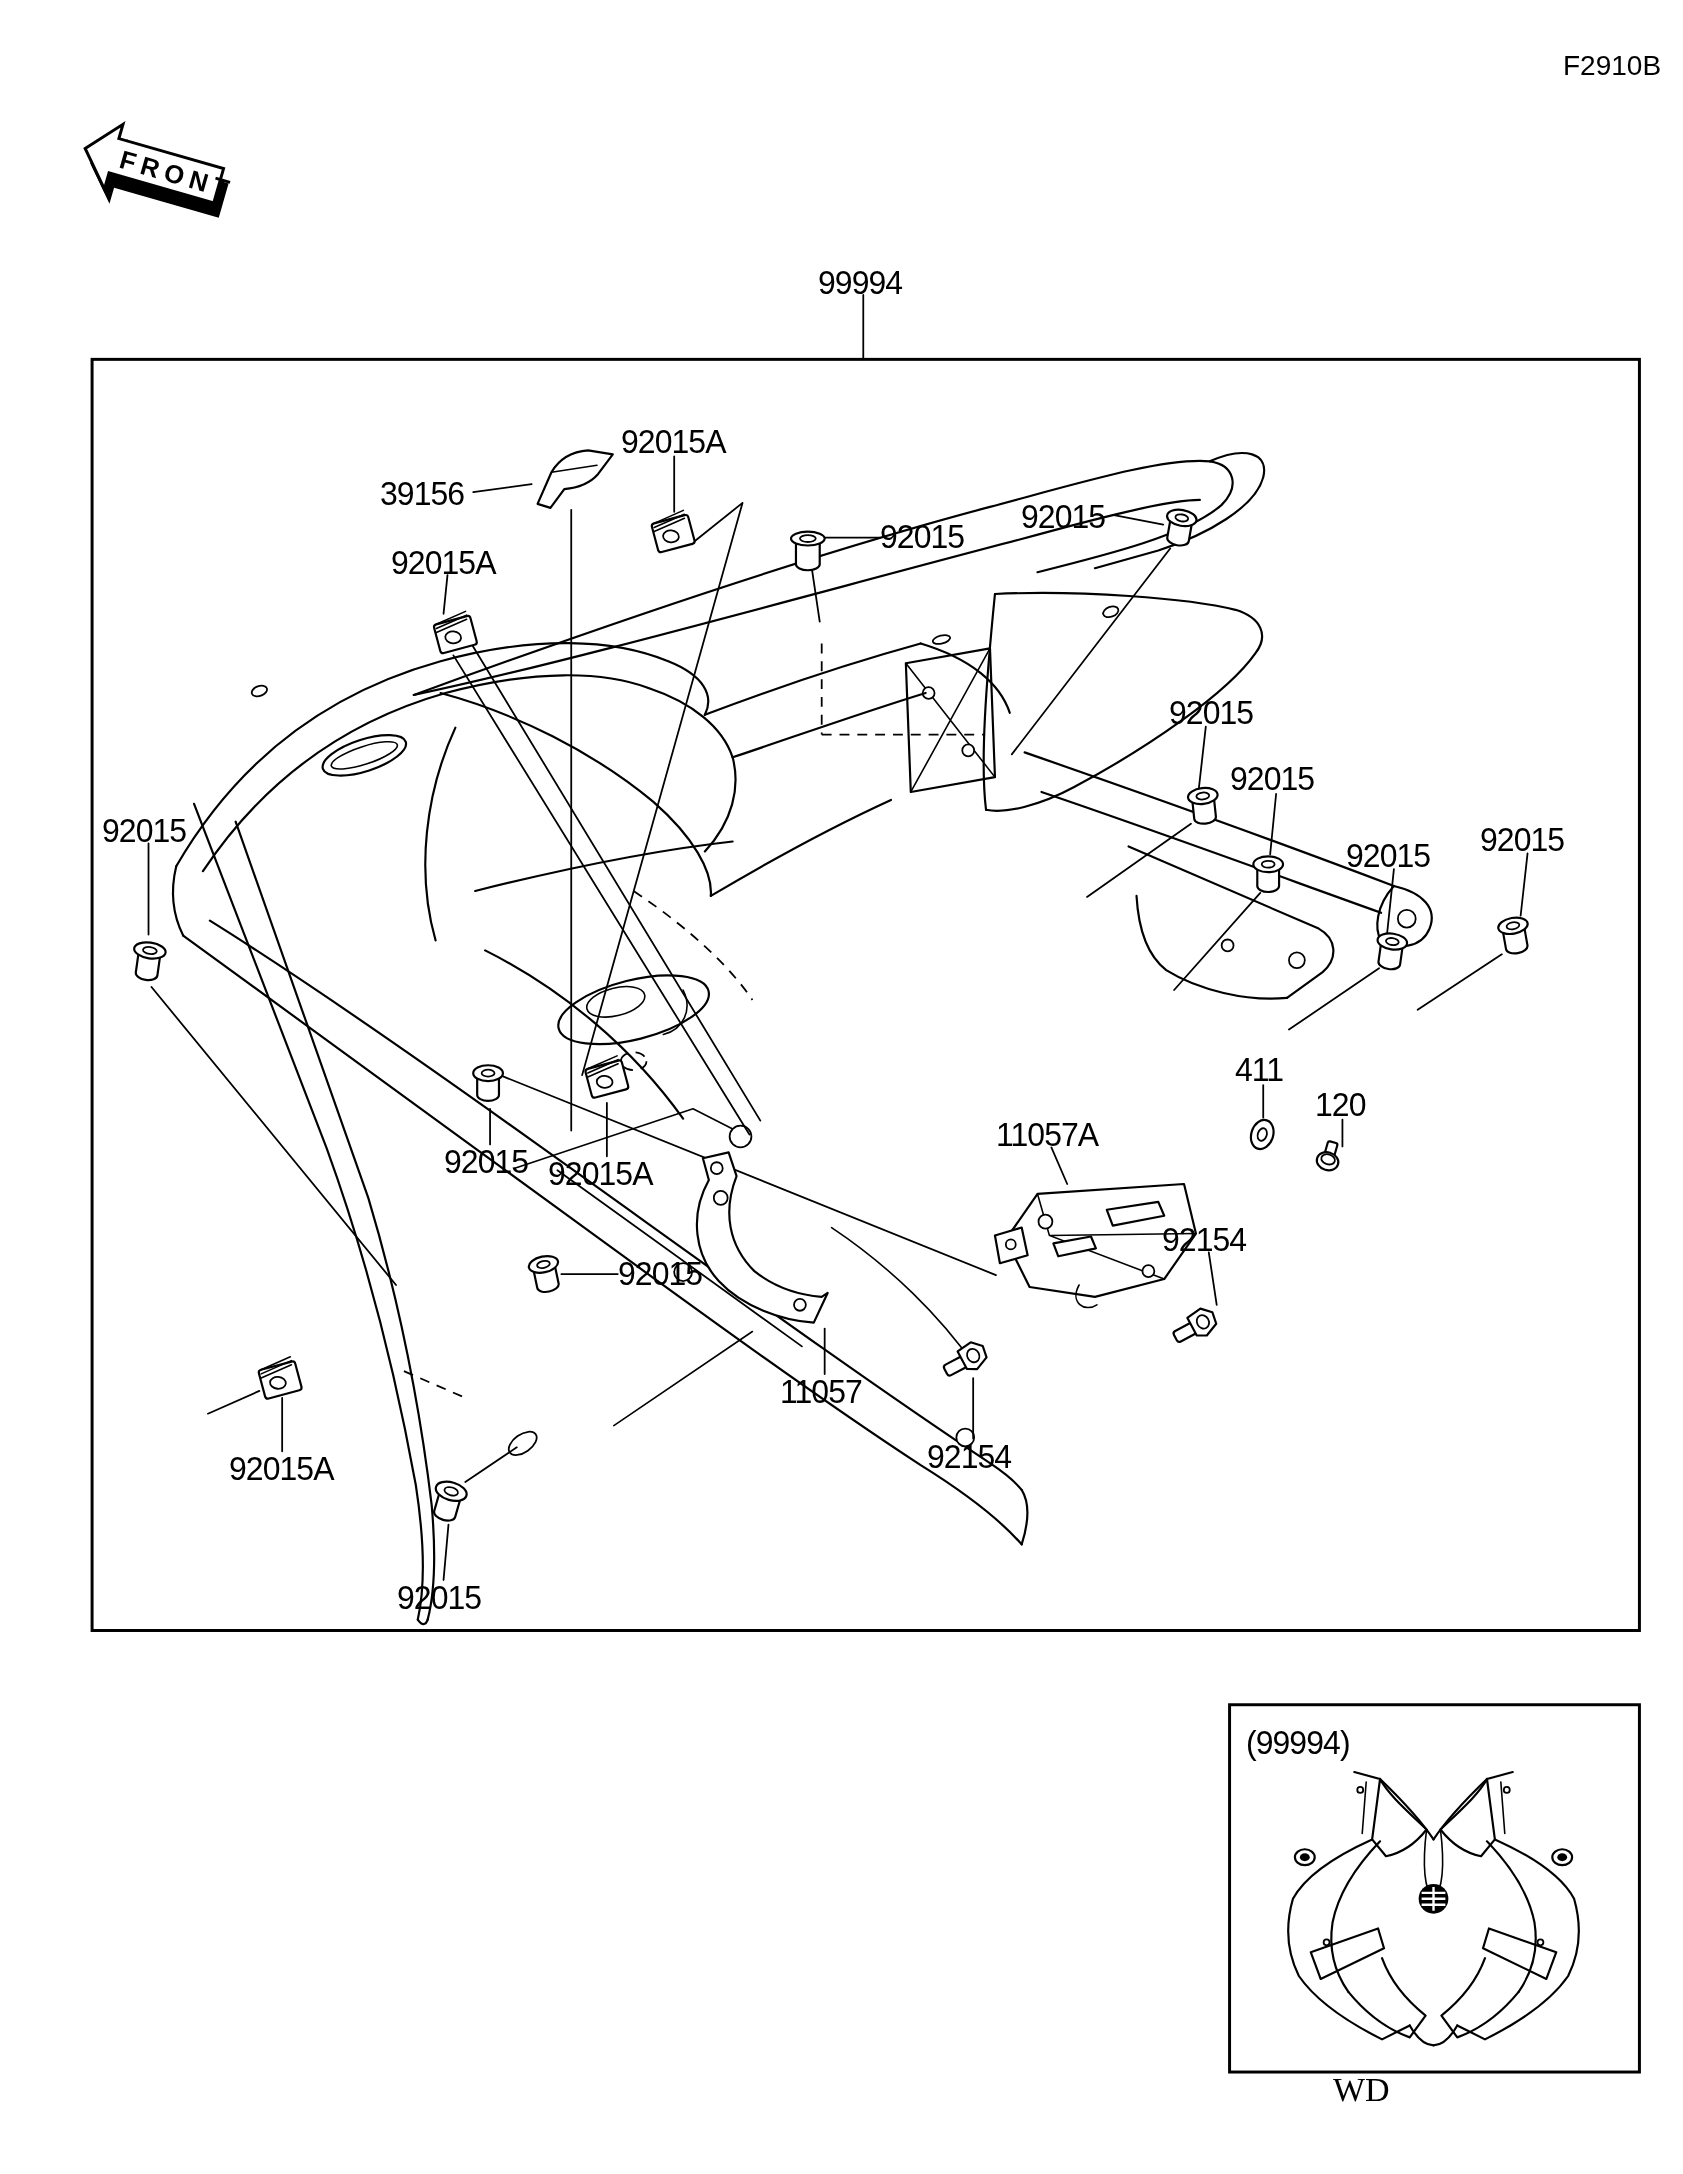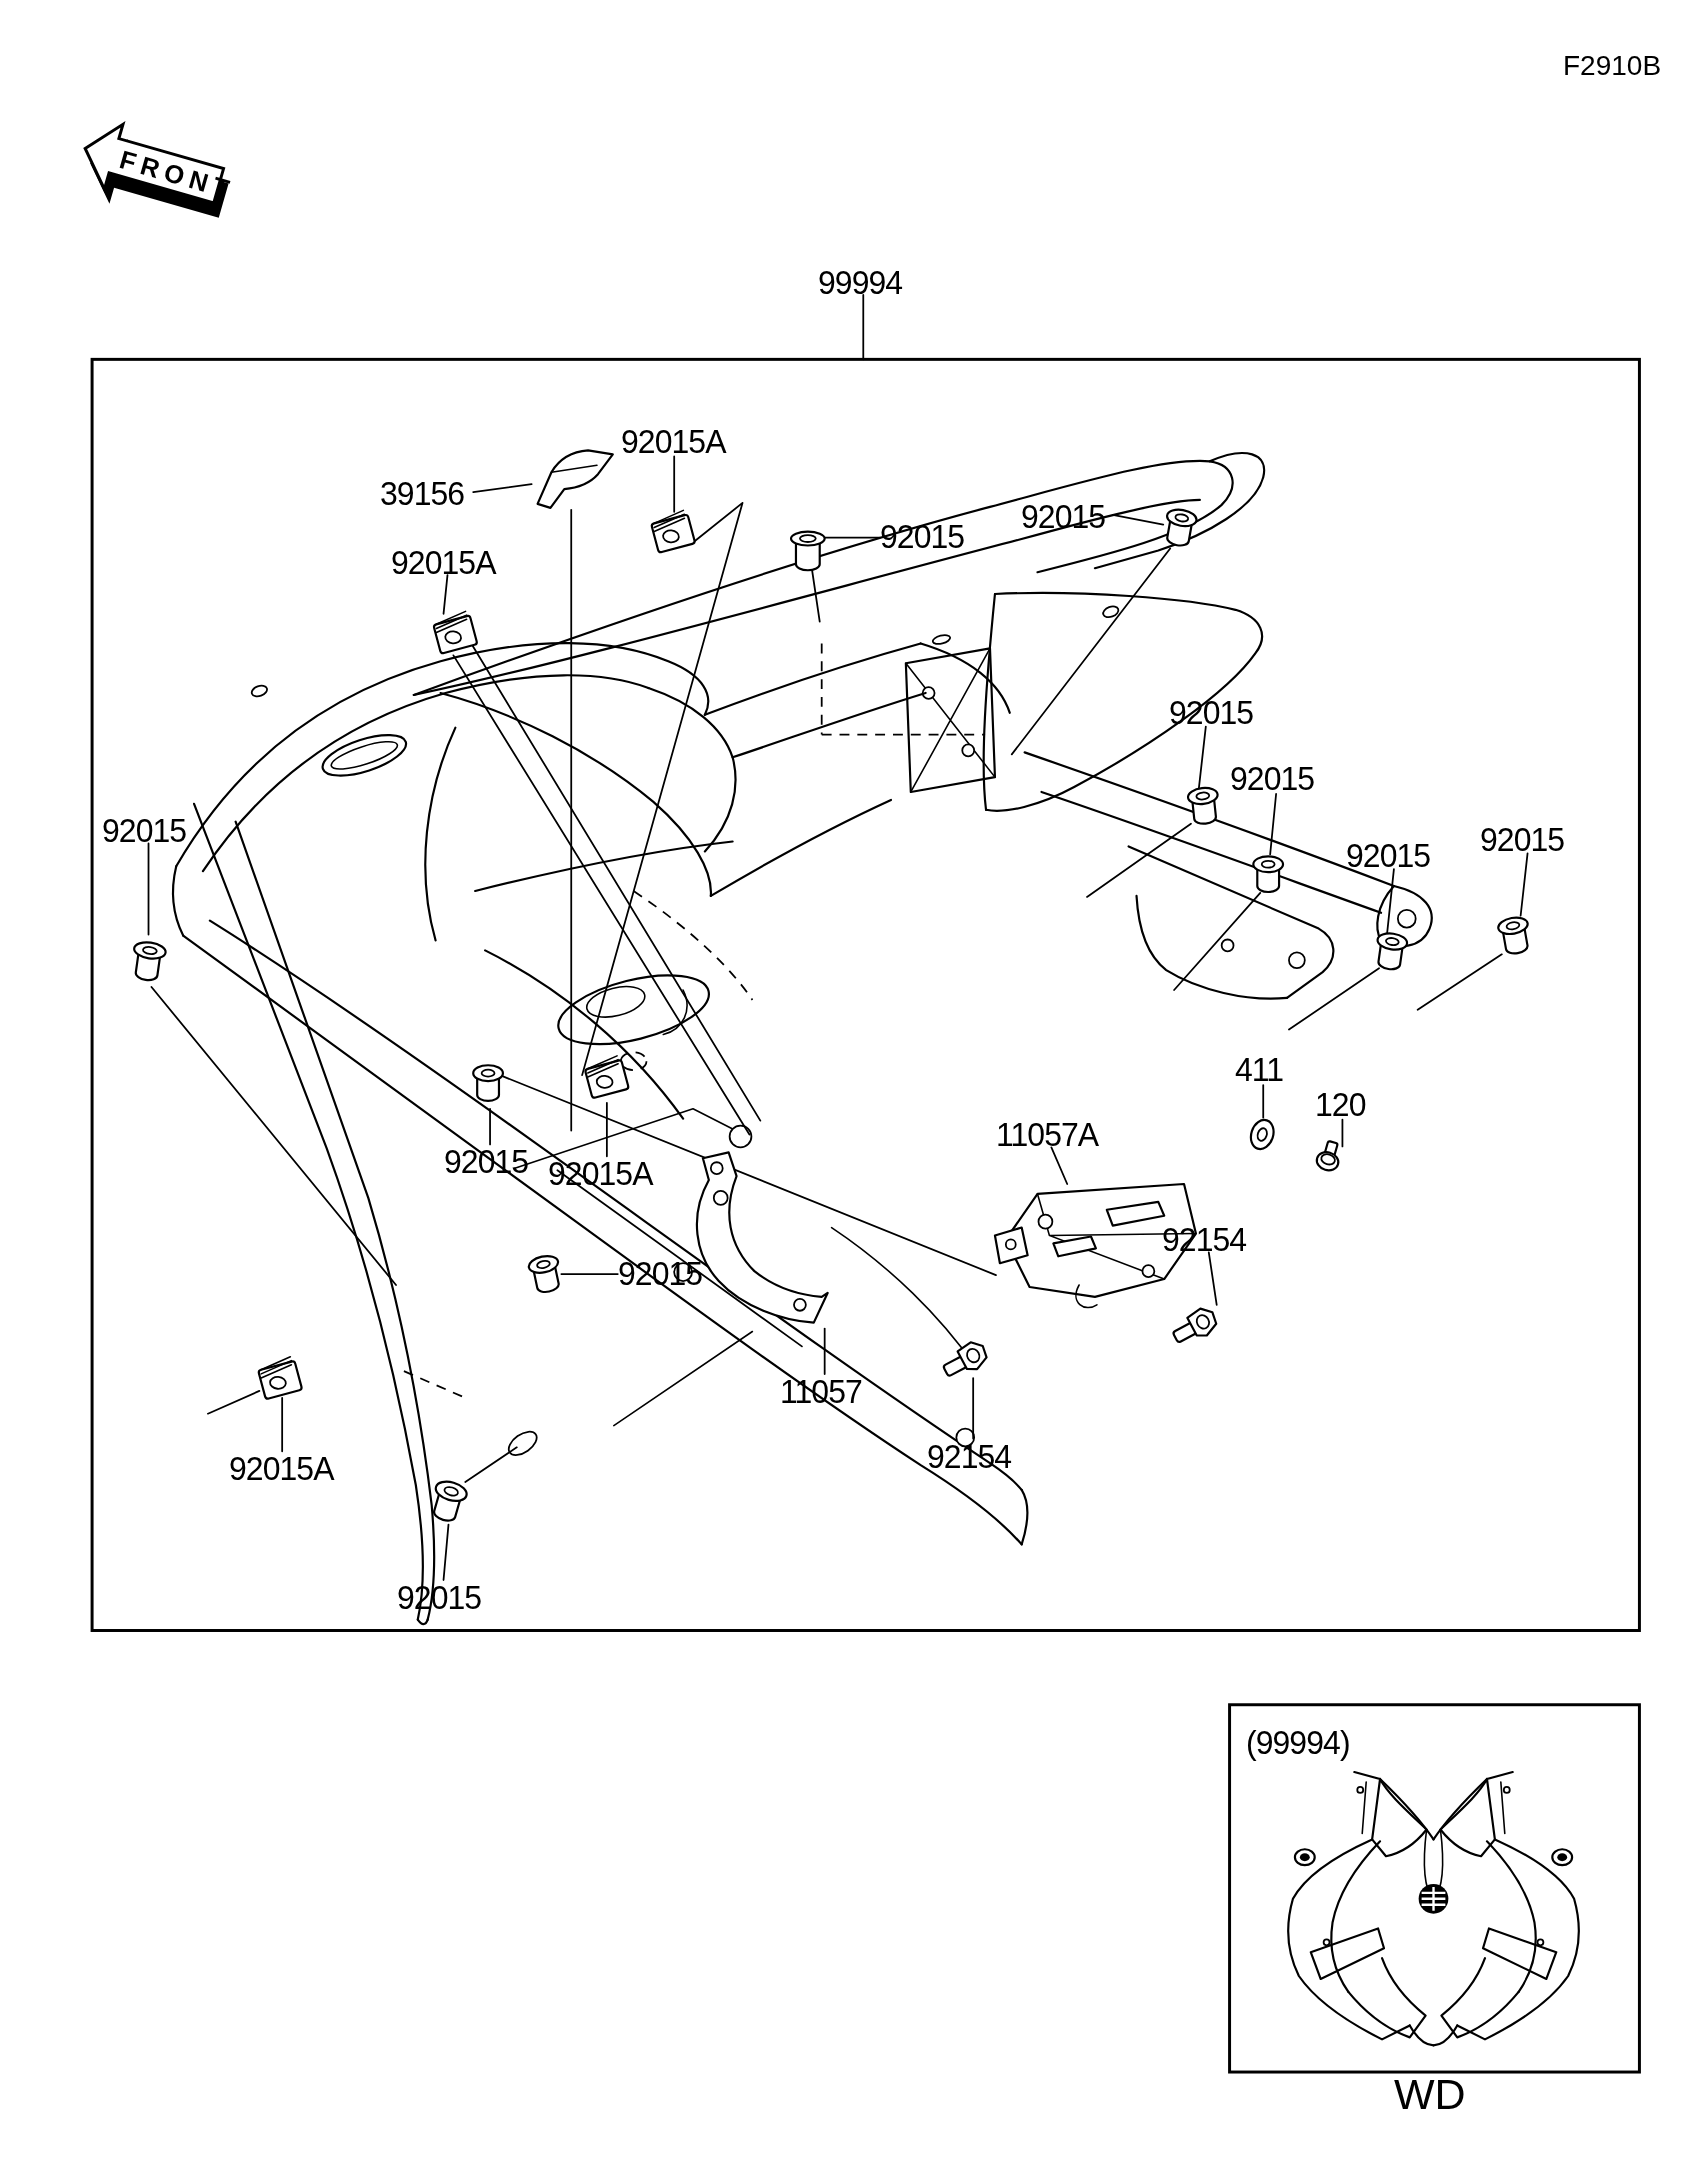--- a/index.html
+++ b/index.html
@@ -270,21 +270,21 @@
       <use href="#insetHalf" transform="translate(2896,0) scale(-1,1)"></use>
       <g>
         <circle class="solid" cx="1448" cy="1918" r="15"></circle>
         <path d="M 1436,1912 h24 M 1436,1918 h24 M 1436,1924 h24 M 1448,1906 v24" stroke="#fff" stroke-width="2.4" fill="none"></path>
       </g>
     </g>
   </svg>
 
   <div class="code" style="left:1523px;top:52px;margin-left:40px;">F2910B</div>
   <div class="callout" style="left:1246px;top:1725px;">(99994)</div>
-  <div class="code" style="left:1394px;top:2073px;font-size:43px;">WD</div>
+  <div class="code" style="left:1333px;top:2073px;font-size:34px;font-family:Liberation Serif, serif;">WD</div>
 
 <div class="callout" style="left: 818px; top: 265px;">99994</div>
     <div class="callout" style="left: 621px; top: 424px;">92015A</div>
     <div class="callout" style="left: 380px; top: 476px;">39156</div>
     <div class="callout" style="left: 391px; top: 545px;">92015A</div>
     <div class="callout" style="left: 880px; top: 519px;">92015</div>
     <div class="callout" style="left: 1021px; top: 499px;">92015</div>
     <div class="callout" style="left: 1169px; top: 695px;">92015</div>
     <div class="callout" style="left: 1230px; top: 761px;">92015</div>
     <div class="callout" style="left: 1346px; top: 838px;">92015</div>

